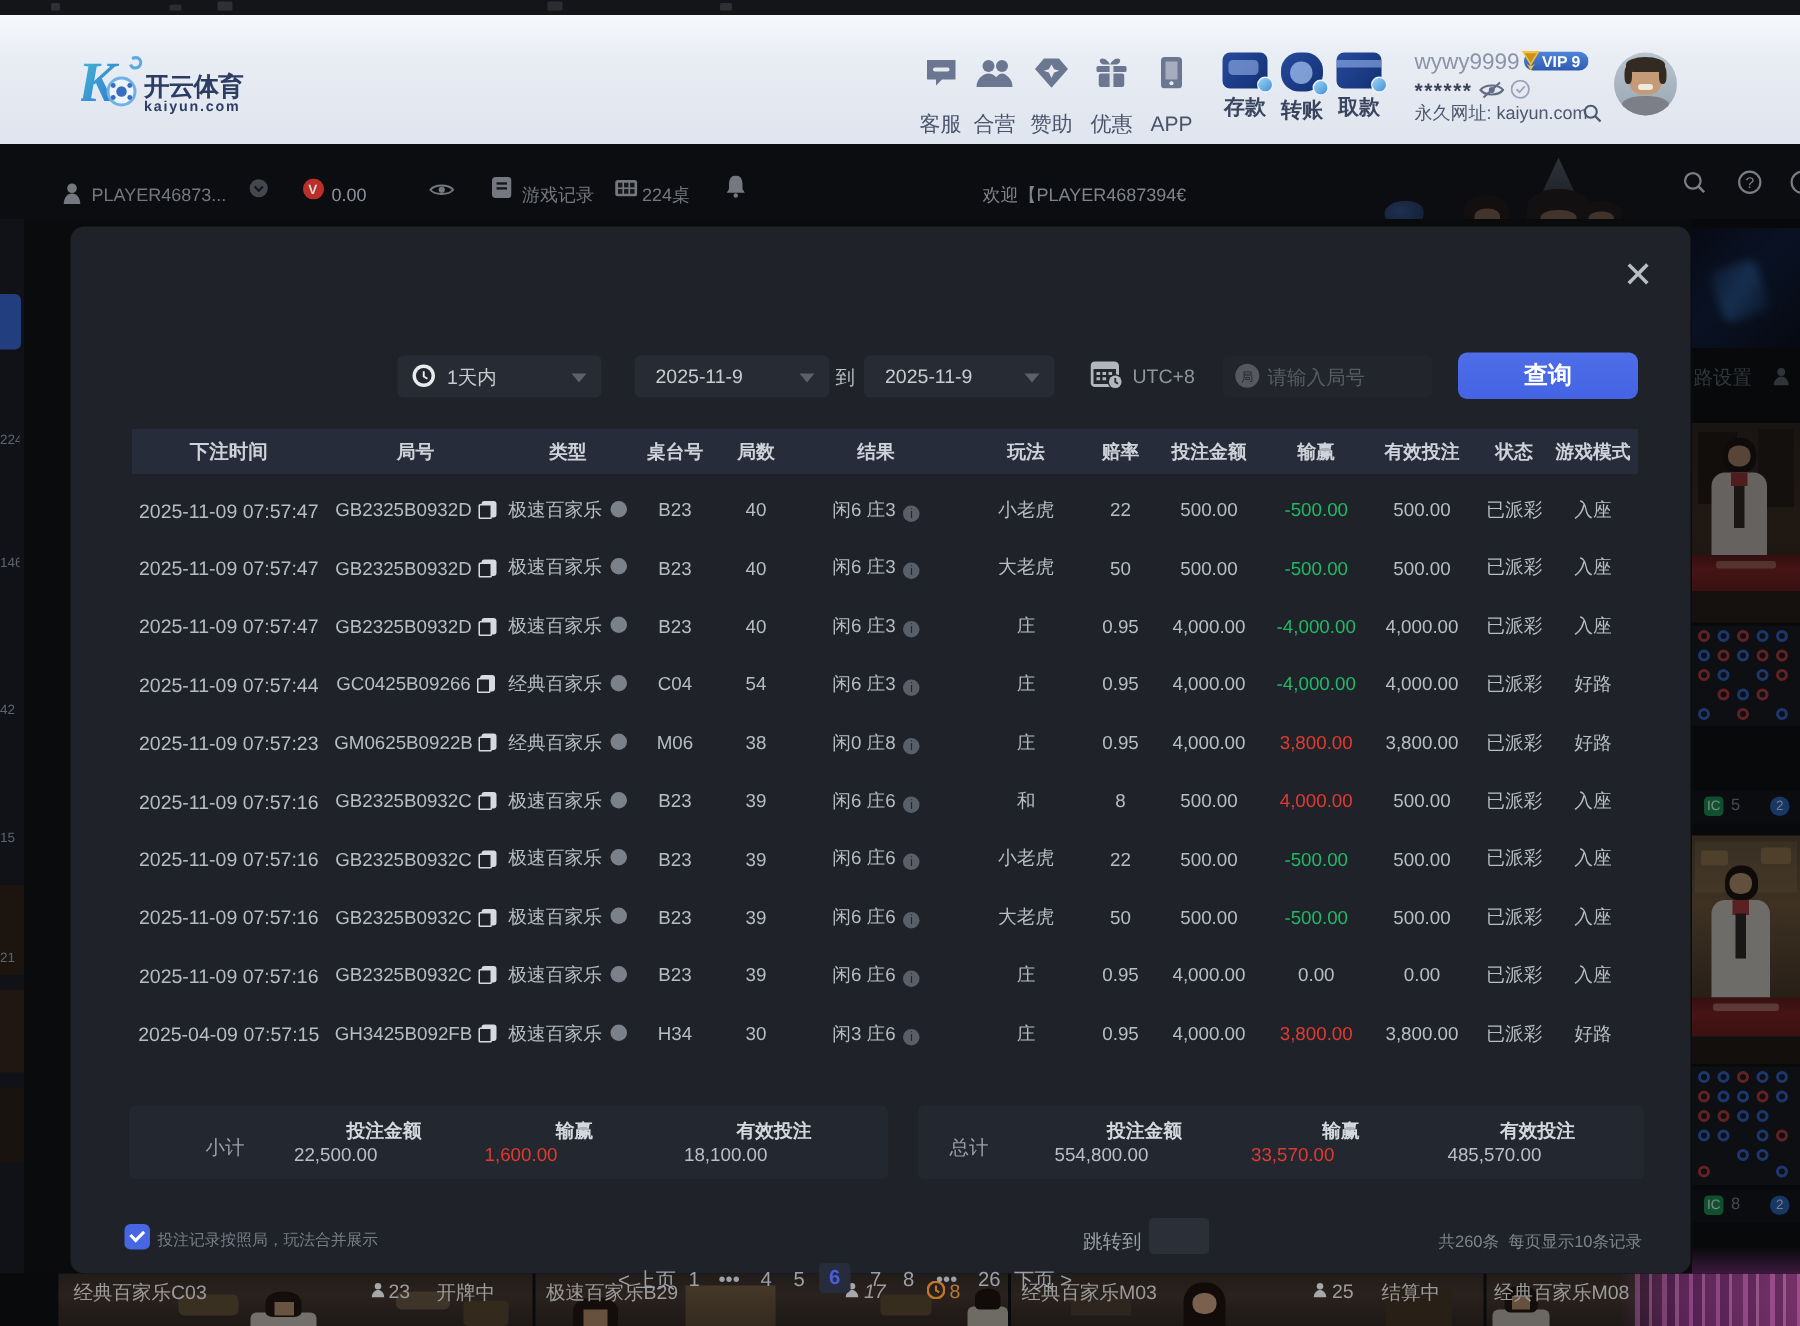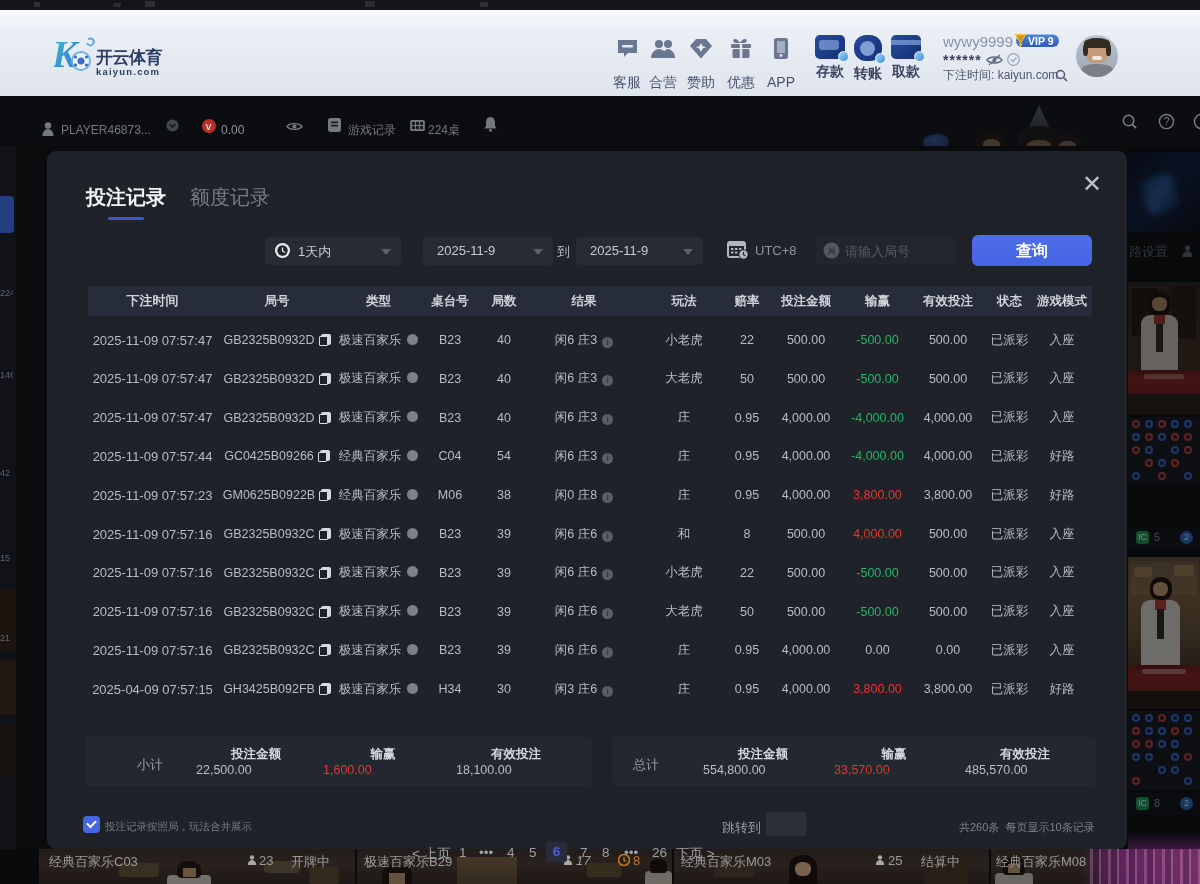--- a/index.html
+++ b/index.html
@@ -193,21 +193,21 @@
     <div class="abs" style="left:943px;top:42px;font-size:14px;font-weight:bold;color:#3a4257;letter-spacing:1px;">******</div>
     <svg class="abs" style="left:986px;top:44px" width="17" height="12" viewBox="0 0 17 12">
         <path d="M1 6 C4 2 13 2 16 6 C13 10 4 10 1 6 Z" fill="none" stroke="#626c84" stroke-width="1.4"></path>
         <circle cx="8.5" cy="6" r="2" fill="#626c84"></circle>
         <line x1="3" y1="11" x2="14" y2="1" stroke="#626c84" stroke-width="1.4"></line>
       </svg>
     <svg class="abs" style="left:1007px;top:43px" width="13" height="13" viewBox="0 0 13 13">
         <circle cx="6.5" cy="6.5" r="5.8" fill="none" stroke="#9aa4b8" stroke-width="1.2"></circle>
         <path d="M4 6.5 l2 2 l3.5-4" fill="none" stroke="#9aa4b8" stroke-width="1.2"></path>
       </svg>
-    <div class="abs" style="left:943px;top:57px;font-size:12px;color:#4d586f;">下注时间: kaiyun.com</div>
+    <div class="abs" style="left:943px;top:57px;font-size:12px;color:#4d586f;">永久网址: kaiyun.com</div>
     <svg class="abs" style="left:1055px;top:59px" width="13" height="13" viewBox="0 0 13 13">
         <circle cx="5.5" cy="5.5" r="4" fill="none" stroke="#4d586f" stroke-width="1.4"></circle>
         <line x1="8.5" y1="8.5" x2="12" y2="12" stroke="#4d586f" stroke-width="1.6"></line>
       </svg>
     <div class="abs" style="left:1076px;top:25px;width:42px;height:42px;border-radius:50%;background:linear-gradient(180deg,#b8c4ce 0%,#9aa6b2 100%);overflow:hidden;">
       <div style="position:absolute;left:10px;top:7px;width:22px;height:21px;border-radius:42%;background:#c59a76;"></div>
       <div style="position:absolute;left:8px;top:3px;width:26px;height:10px;border-radius:50% 50% 20% 20%;background:#332a22;"></div>
       <div style="position:absolute;left:7px;top:9px;width:5px;height:12px;border-radius:40%;background:#332a22;"></div>
       <div style="position:absolute;left:30px;top:9px;width:5px;height:12px;border-radius:40%;background:#332a22;"></div>
       <div style="position:absolute;left:16px;top:21px;width:10px;height:3.5px;border-radius:2px;background:#efe8dc;"></div>
@@ -247,20 +247,21 @@
         <rect x="10.8" y="2" width="3.2" height="3.4" fill="#17181c"></rect>
         <rect x="2" y="6.6" width="3.2" height="3.4" fill="#17181c"></rect>
         <rect x="6.4" y="6.6" width="3.2" height="3.4" fill="#17181c"></rect>
         <rect x="10.8" y="6.6" width="3.2" height="3.4" fill="#17181c"></rect>
       </svg>
     <div class="db" style="left:428px">224桌</div>
     <svg class="abs" style="left:484px;top:21px" width="13" height="15" viewBox="0 0 13 15">
         <path d="M6.5 0 C3 0 2 3 2 6 L2 9 L0.5 11.5 L12.5 11.5 L11 9 L11 6 C11 3 10 0 6.5 0 Z" fill="#75797f"></path>
         <circle cx="6.5" cy="13.3" r="1.5" fill="#75797f"></circle>
       </svg>
+    <div class="db" style="left:655px;color:#7f838a">欢迎【PLAYER4687394€</div>
     <svg class="abs" style="left:1121px;top:17px" width="17" height="17" viewBox="0 0 18 18">
         <circle cx="8" cy="8" r="5.5" fill="none" stroke="#7a7e84" stroke-width="1.6"></circle>
         <line x1="12" y1="12" x2="16" y2="16" stroke="#7a7e84" stroke-width="1.8"></line>
       </svg>
     <svg class="abs" style="left:1158px;top:17px" width="17" height="17" viewBox="0 0 18 18">
         <circle cx="9" cy="9" r="7.5" fill="none" stroke="#7a7e84" stroke-width="1.5"></circle>
         <text x="6" y="13" font-size="11" fill="#7a7e84">?</text>
       </svg>
     <svg class="abs" style="left:1193px;top:17px" width="17" height="17" viewBox="0 0 18 18">
         <circle cx="9" cy="9" r="7.5" fill="none" stroke="#7a7e84" stroke-width="1.5"></circle>
@@ -442,21 +443,20 @@
         <path d="M0.5 12 c0-4 2.8-6 5-6 s5 2 5 6 z" fill="#a8a8a8"></path>
       </svg>
     <div class="abs vlab" style="left:888px;top:4px;">25</div>
     <div class="abs vlab" style="left:921px;top:4px;">结算中</div>
     <div class="abs vlab" style="left:996px;top:4px;">经典百家乐M08</div>
     <div class="abs" style="left:1080px;top:0;width:120px;height:35px;background:linear-gradient(90deg,rgba(60,20,60,.0),rgba(130,45,125,.6) 35%,rgba(170,70,150,.65));"></div>
     <div class="abs" style="left:1090px;top:0;width:110px;height:35px;background:repeating-linear-gradient(90deg,rgba(210,120,200,.35) 0 3px,rgba(60,20,70,.3) 3px 9px,rgba(235,160,220,.3) 9px 11px,rgba(90,30,90,.25) 11px 18px);"></div>
   </div>
 
   <div id="modal" class="abs">
-    <div id="tabrow"><span class="tab1">投注记录</span><span class="tab2">额度记录</span></div>
     <div id="closex">✕</div>
 
     <div class="fbox" style="left:218px;width:136px;">
       <span style="position:absolute;left:10px;top:6px;"><span class="cirico"><svg width="15" height="15" viewBox="0 0 15 15">
               <circle cx="7.5" cy="7.5" r="6.5" fill="#e8eaee"></circle>
               <circle cx="7.5" cy="7.5" r="5.2" fill="#23262c"></circle>
               <path d="M7.5 4.5 L7.5 8 L10 9.5" stroke="#e8eaee" stroke-width="1.3" fill="none"></path>
             </svg></span></span>
       <span style="position:absolute;left:33px;top:6px;">1天内</span>
       <span class="arr"></span>

